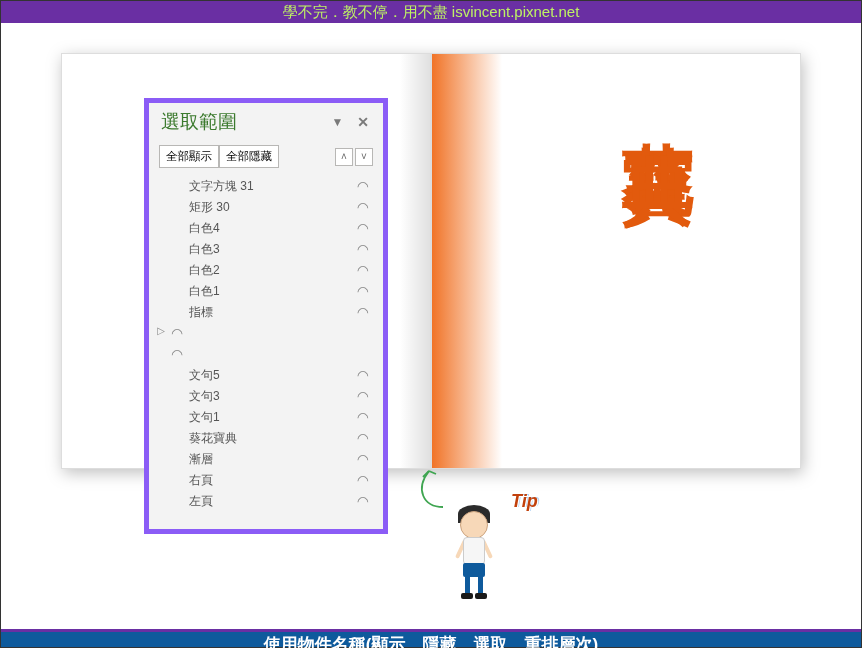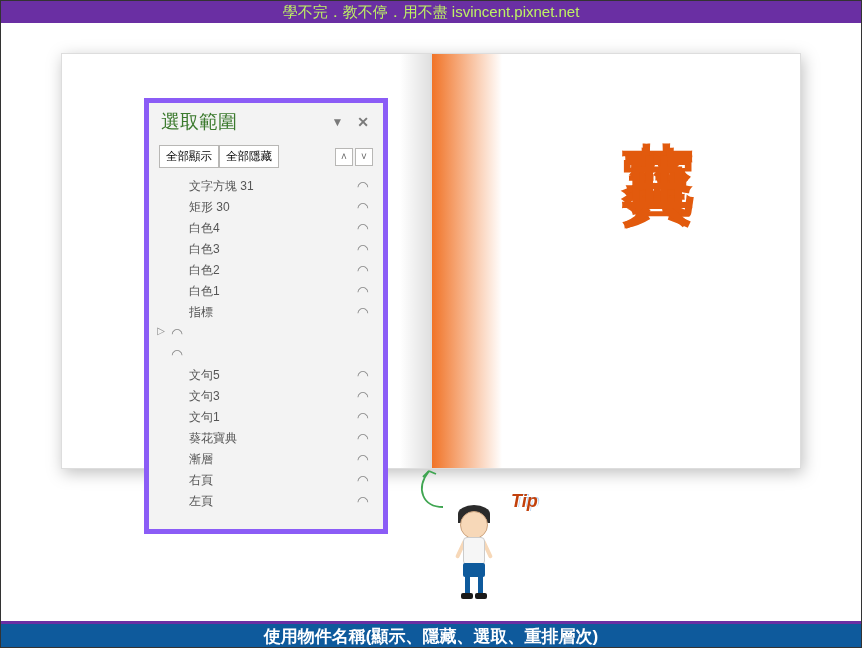--- a/index.html
+++ b/index.html
@@ -1,19 +1,19 @@
 <!DOCTYPE html>
 <html><head>
 <meta charset="utf-8">
 <style>
 * { margin: 0; padding: 0; box-sizing: border-box; }
 body { font-family: "Microsoft JhengHei", "PingFang TC", sans-serif; background: #fff; width: 862px; height: 648px; overflow: hidden; }
 .frame { width: 862px; height: 648px; border: 1px solid #333; position: relative; background: #fff; }
 .top-bar { background: #6a2fa3; color: #bef264; text-align: center; height: 22px; line-height: 22px; font-size: 15px; }
-.bottom-bar { background: #0e5a9c; color: #fff; text-align: center; height: 26px; line-height: 26px; font-size: 17px; font-weight: bold; position: absolute; bottom: 0; left: 0; right: 0; border-top: 3px solid #6a2fa3; }
+.bottom-bar { background: #0e5a9c; color: #fff; text-align: center; height: 18px; line-height: 26px; font-size: 17px; font-weight: bold; position: absolute; bottom: 0; left: 0; right: 0; border-top: 3px solid #6a2fa3; }
 .canvas-area { position: absolute; top: 22px; left: 0; right: 0; bottom: 26px; background: #fff; }
 .book-spread { position: absolute; top: 30px; left: 50%; transform: translateX(-50%); width: 740px; height: 416px; filter: drop-shadow(2px 4px 8px rgba(0,0,0,.25)); }
 .page-left, .page-right { position: absolute; top: 0; width: 370px; height: 416px; background: #fff; border: 1px solid #ddd; }
 .page-left { left: 0; }
 .page-right { right: 0; }
 .page-right .spine-grad { position: absolute; left: 0; top: 0; bottom: 0; width: 70px; background: linear-gradient(to right, rgba(239,100,15,.9), rgba(239,100,15,0)); }
 .page-left .spine-shadow { position: absolute; right: 0; top: 0; bottom: 0; width: 30px; background: linear-gradient(to left, rgba(0,0,0,.12), transparent); }
 .title-text { position: absolute; right: 100px; top: 30px; color: #e25a0d; font-size: 72px; font-weight: 900; line-height: 1.15; writing-mode: vertical-rl; letter-spacing: 4px; }
 .sel-pane { position: absolute; left: 95px; top: 75px; width: 244px; height: 436px; background: #f3f3f3; border: 5px solid #8b5cf6; margin-left: 48px; }
 .sp-head { display: flex; align-items: center; padding: 6px 10px 10px 12px; gap: 6px; }

